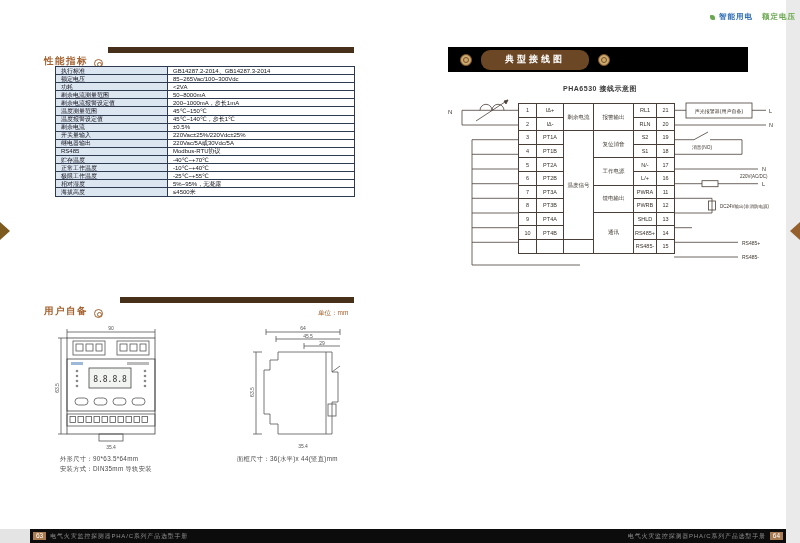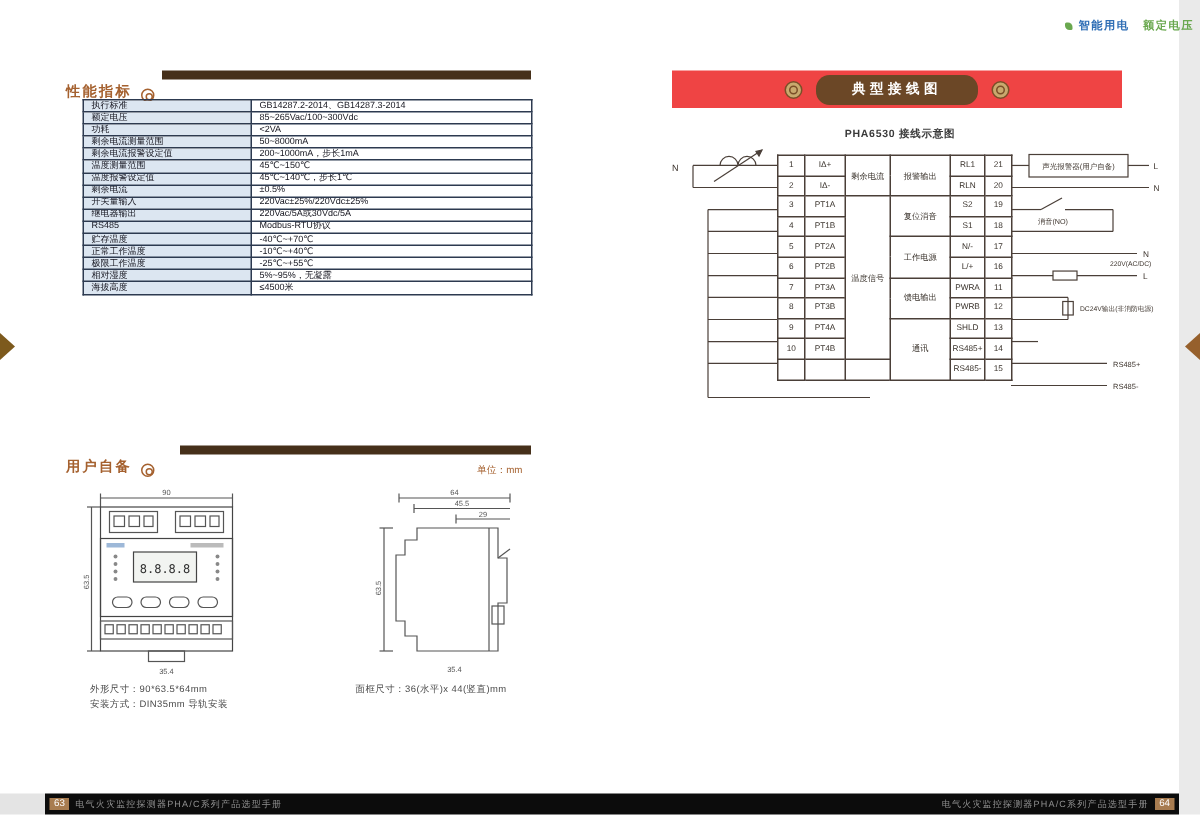--- a/index.html
+++ b/index.html
@@ -31,22 +31,22 @@
   .spec td { border:1px solid #2d3a50; height:8.1px; font-size:6px; line-height:1;
              color:#15151f; vertical-align:middle; padding:0 0 0 5px; overflow:hidden; white-space:nowrap; }
   .spec td.lbl { background:#dce6f1; width:112px; }
   .spec td.val { background:#ffffff; }
 
   .unit-label { position:absolute; left:318px; top:309px; font-size:6.5px; color:#a5612f; }
 
   .cap { position:absolute; font-size:6.3px; color:#4a4a4a; letter-spacing:0.3px; }
 
   
-  .banner { position:absolute; left:448px; top:47px; width:300px; height:25px; background:#ef4444;
-            display:flex; align-items:center; justify-content:center; gap:9px; }
+  .banner { position:absolute; left:448px; top:47px; width:300px; height:25px; background:#000000;
+            display:flex; align-items:center; gap:9px;padding-left:12px; }
   .coin { width:12px; height:12px; border-radius:50%; border:1.5px solid #7a4f28; background:#c9a96e; position:relative; }
   .coin:after { content:""; position:absolute; left:2px; top:2px; width:4px; height:4px; border:1px solid #7a4f28; border-radius:50%; }
   .pill { background:#6b4726; color:#fff; font-size:9px; font-weight:bold; letter-spacing:3px;
           padding:3px 24px 4px; border-radius:9px; }
 
   .diag-title { position:absolute; left:500px; top:84px; width:200px; text-align:center;
                 font-size:7px; font-weight:600; color:#3a3a3a; letter-spacing:0.5px; }
 
   
   .wtab { position:absolute; left:518px; top:103px; border-collapse:collapse; table-layout:fixed; }

